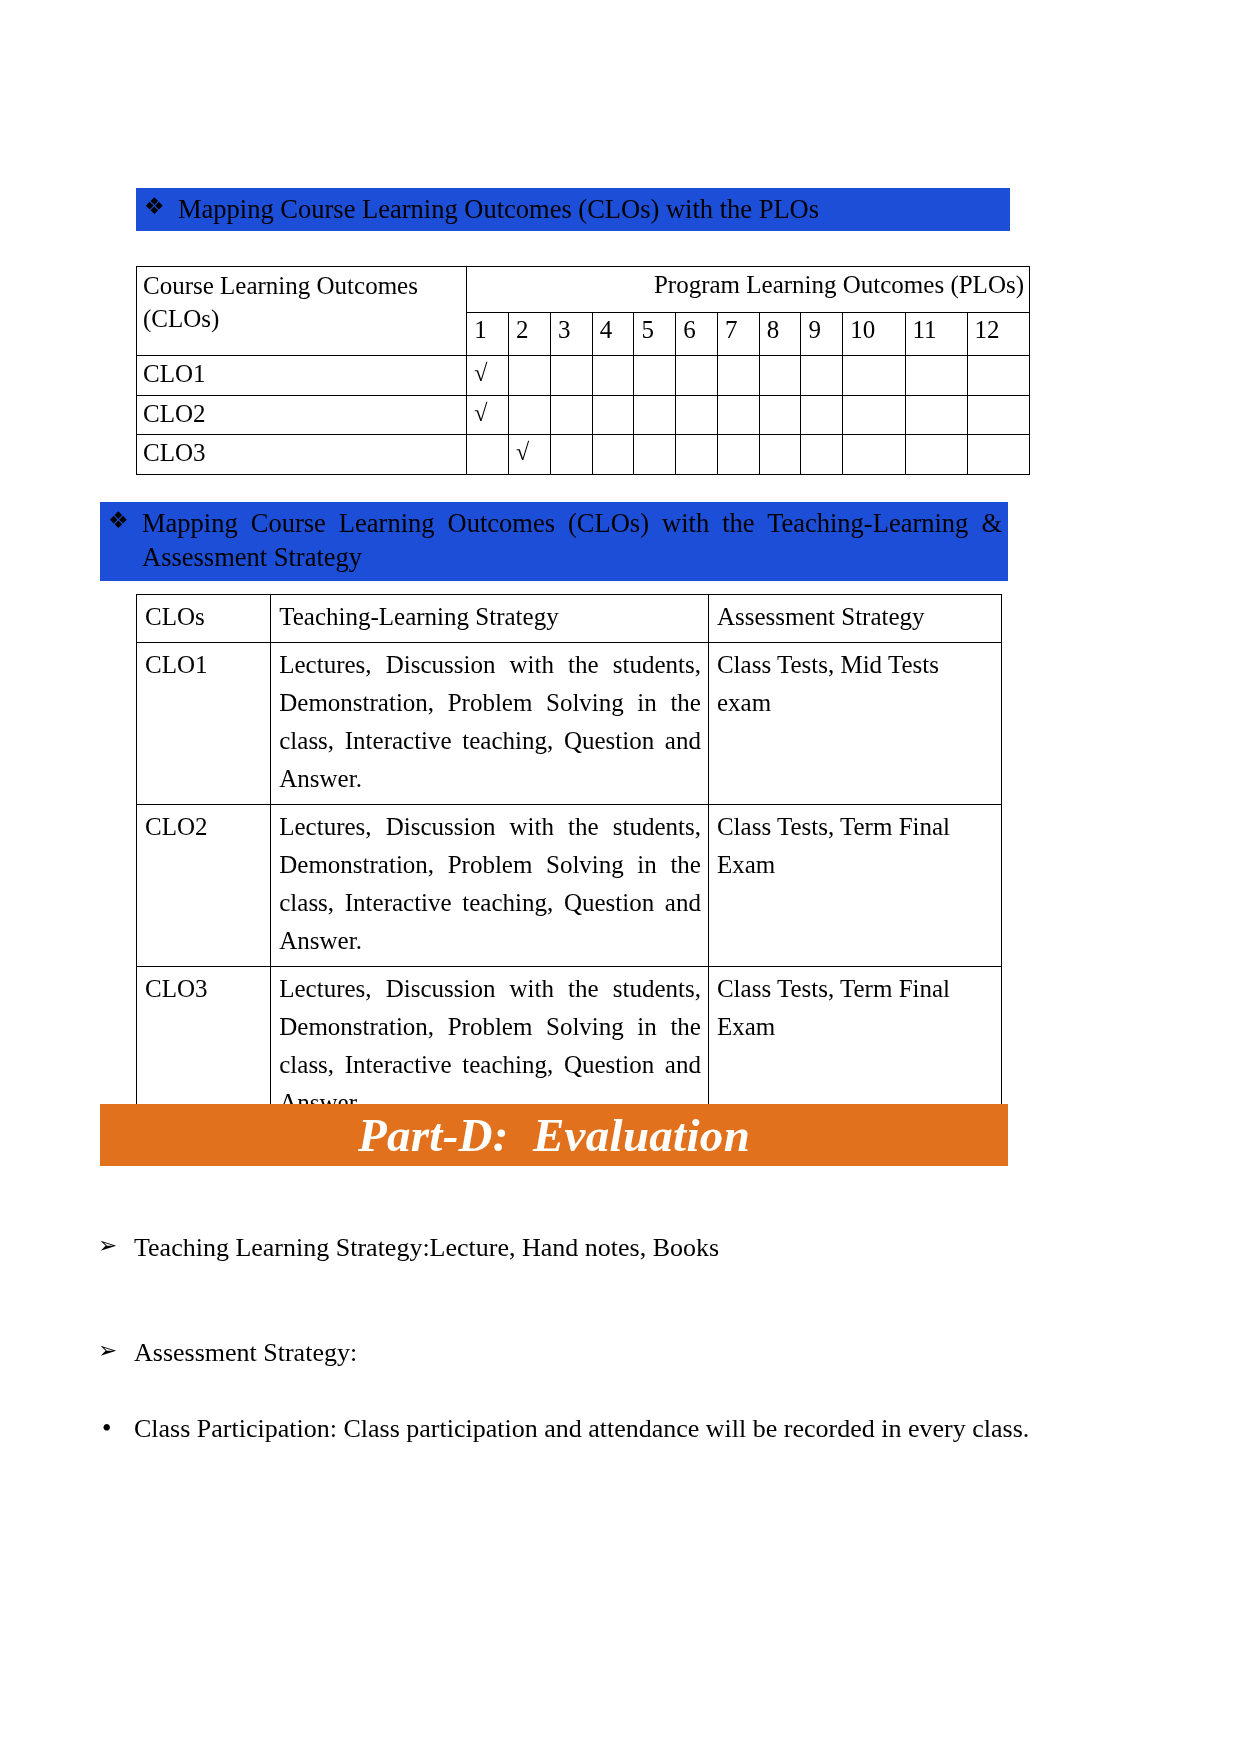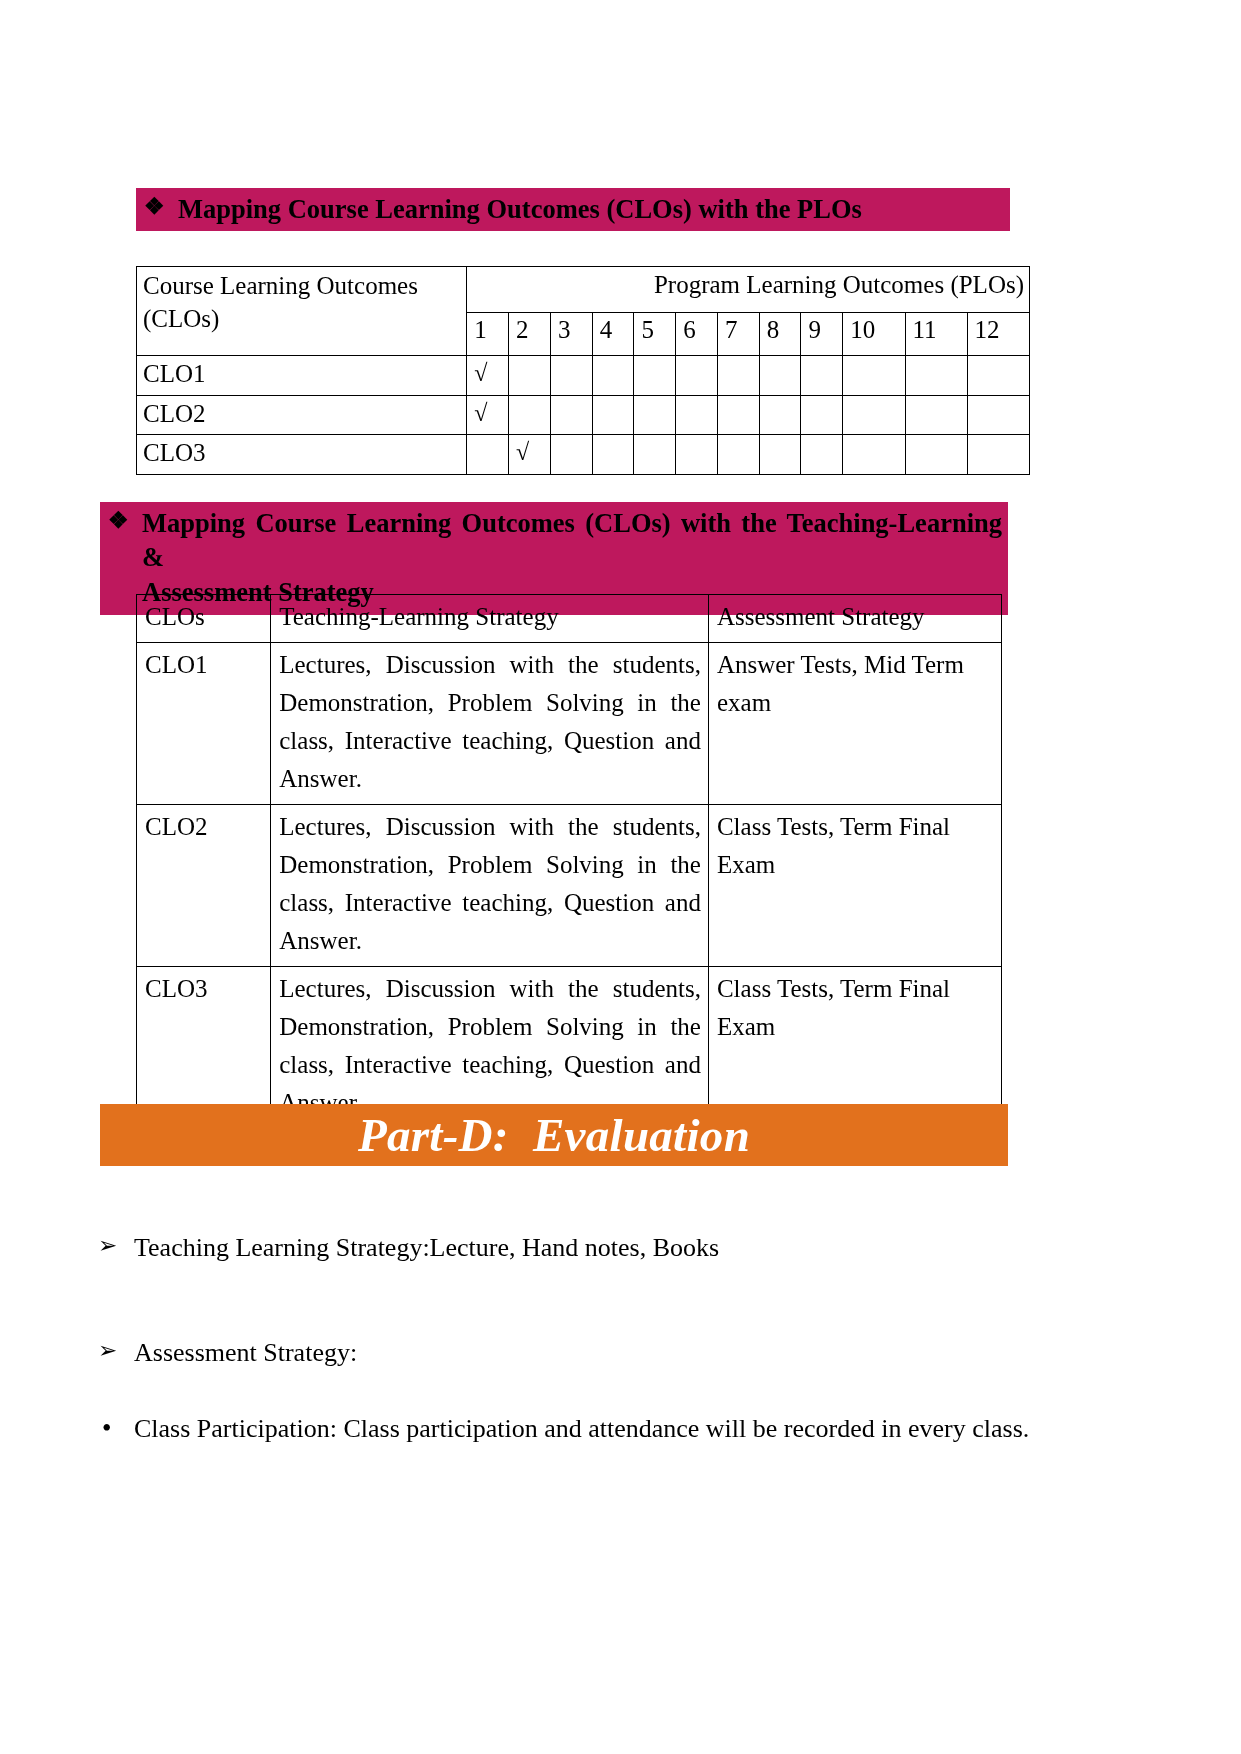--- a/index.html
+++ b/index.html
@@ -18,26 +18,25 @@
   .page {
     position: relative;
     width: 1241px;
     height: 1754px;
     box-sizing: border-box;
     padding: 0;
   }
 
   
   .gray-heading {
-    background: #be185d;
+    background: #1d4ed8;
     font-size: 26.5px;
     line-height: 1.30;
     box-sizing: border-box;
     position: absolute;
-    font-weight: bold;
   }
   .gray-heading .bullet-cell {
     display: inline-block;
     width: 34px;
     text-align: left;
     vertical-align: top;
     font-size: 23px;
   }
   .gray-heading .heading-text {
     display: inline-block;
@@ -289,21 +288,21 @@
   <table id="table-clo-strategy">
     <tbody>
       <tr>
         <td class="col-clo">CLOs</td>
         <td class="col-teach">Teaching-Learning Strategy</td>
         <td class="col-assess">Assessment Strategy</td>
       </tr>
       <tr>
         <td class="col-clo">CLO1</td>
         <td class="col-teach">Lectures, Discussion with the students, Demonstration, Problem Solving in the class, Interactive teaching, Question and Answer.</td>
-        <td class="col-assess">Answer Tests, Mid Term exam</td>
+        <td class="col-assess">Class Tests, Mid Tests exam</td>
       </tr>
       <tr>
         <td class="col-clo">CLO2</td>
         <td class="col-teach">Lectures, Discussion with the students, Demonstration, Problem Solving in the class, Interactive teaching, Question and Answer.</td>
         <td class="col-assess">Class Tests, Term Final Exam</td>
       </tr>
       <tr>
         <td class="col-clo">CLO3</td>
         <td class="col-teach">Lectures, Discussion with the students, Demonstration, Problem Solving in the class, Interactive teaching, Question and Answer.</td>
         <td class="col-assess">Class Tests, Term Final Exam</td>

